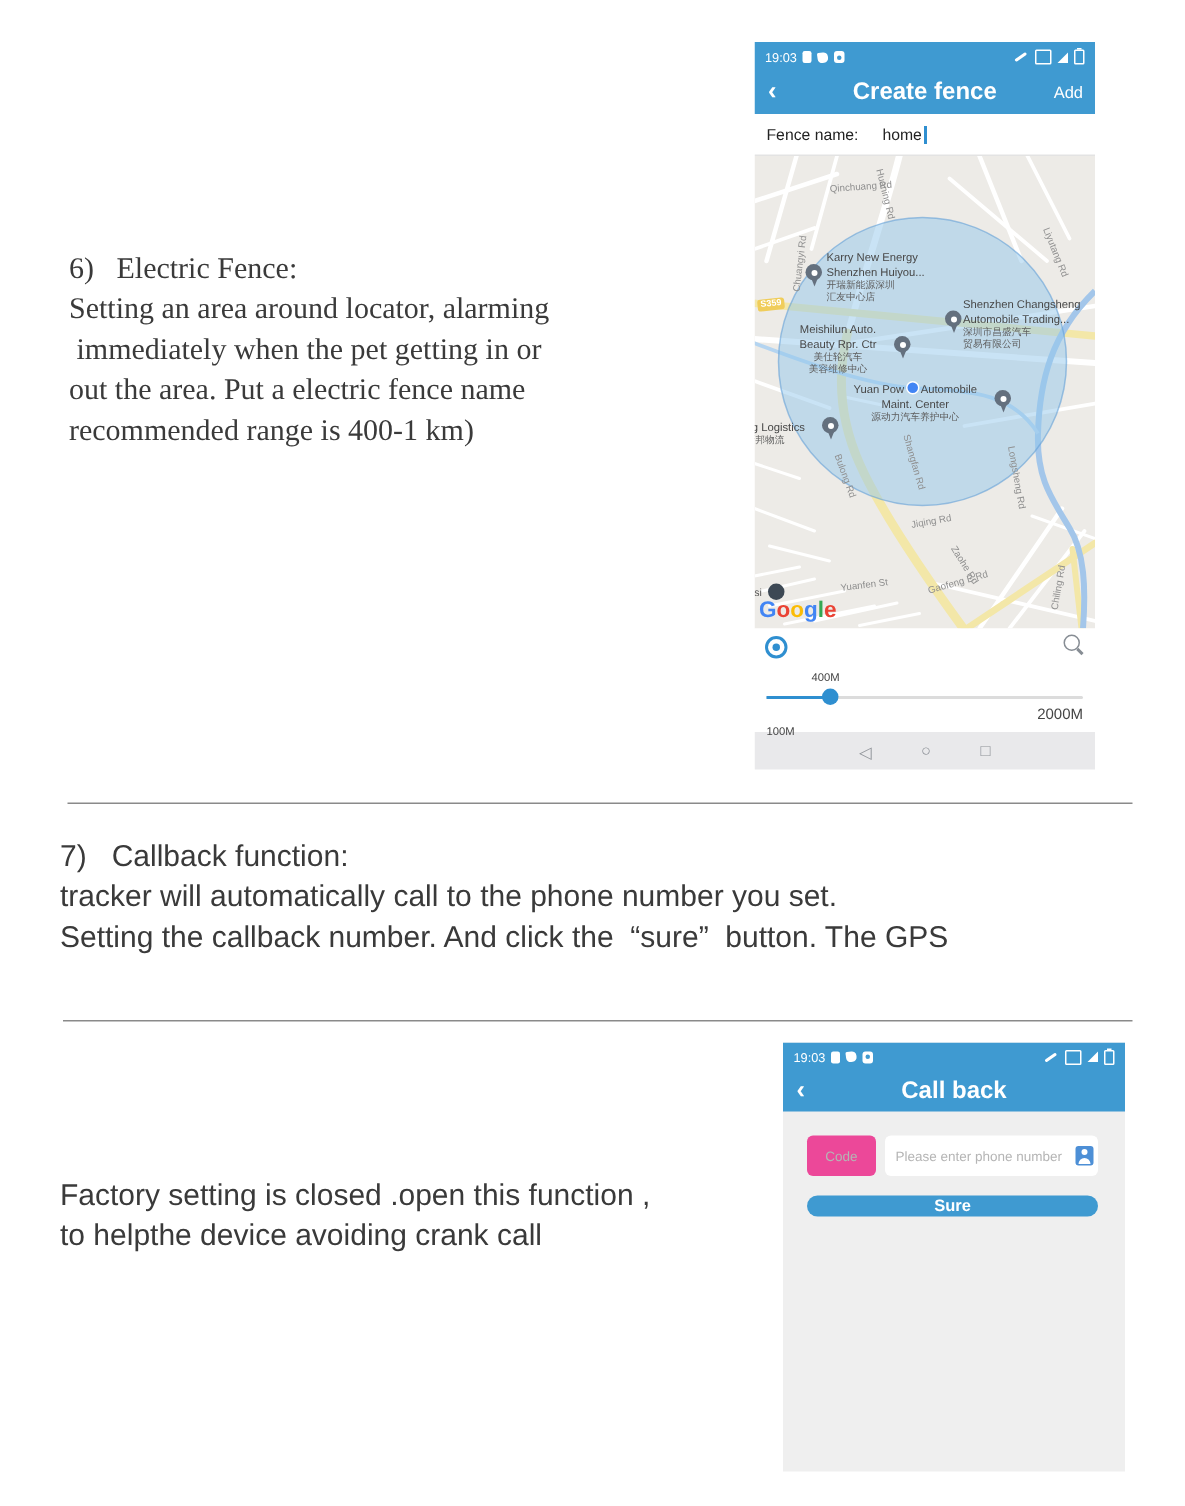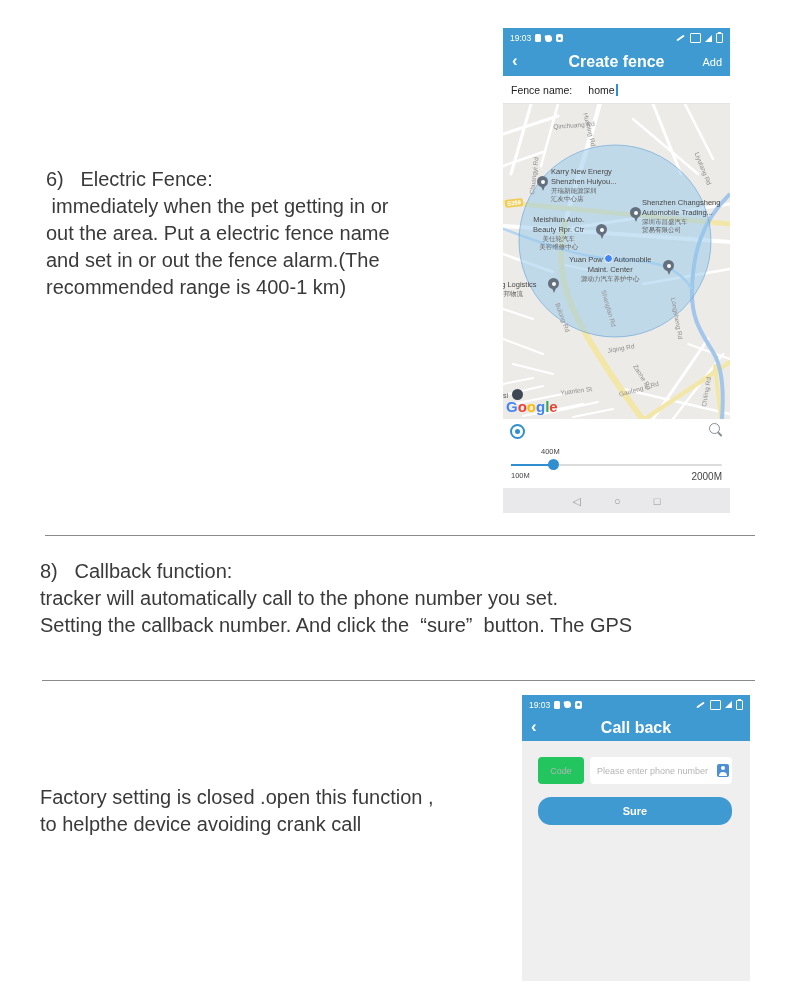--- a/index.html
+++ b/index.html
@@ -2,21 +2,21 @@
 <html><head>
 <meta charset="utf-8">
 <style>
   html,body{margin:0;padding:0;background:#fff;}
   .page{position:relative;width:790px;height:1004px;background:#ffffff;overflow:hidden;
         font-family:"Liberation Sans",sans-serif;}
 
   
   .docblock{position:absolute;color:#3a3a3a;font-size:20px;line-height:27px;}
   .docline{white-space:pre;}
-  .blk-s6{left:46px;top:166px;}
+  .blk-s6{left:46px;top:166px;font-family:Liberation Serif, serif;}
   .blk-s7{left:40px;top:558px;}
   .blk-s8{left:40px;top:784px;}
   .divider{position:absolute;height:1px;background:#8a8a8a;}
   .div-1{left:45px;top:535px;width:710px;}
   .div-2{left:42px;top:680px;width:713px;}
 
   
   .phone{position:absolute;background:#fff;overflow:hidden;}
   .phone1{left:503px;top:28px;width:227px;height:485px;}
   .phone2{left:522px;top:695px;width:228px;height:286px;background:#efefef;}
@@ -96,57 +96,57 @@
   .ctrl{height:24px;background:#fff;position:relative;}
   .loc-icon{position:absolute;left:7px;top:5px;width:11px;height:11px;border:2px solid #2f8fd0;border-radius:50%;}
   .loc-icon::after{content:"";position:absolute;left:3px;top:3px;width:5px;height:5px;background:#2f8fd0;border-radius:50%;}
   .search-icon{position:absolute;right:10px;top:4px;width:9px;height:9px;border:1.5px solid #878d94;border-radius:50%;}
   .search-icon::after{content:"";position:absolute;left:9px;top:8px;width:1.5px;height:5px;background:#878d94;transform:rotate(-45deg);}
   .sliderbox{height:45px;background:#fff;position:relative;}
   .slider-val{position:absolute;left:38px;top:4px;font-size:7.5px;color:#444;}
   .track{position:absolute;left:8px;width:211px;top:21px;height:2px;background:#dcdcdc;border-radius:1px;}
   .track-fill{position:absolute;left:8px;top:21px;width:43px;height:2px;background:#2f8fd0;}
   .thumb{position:absolute;left:45px;top:16px;width:11px;height:11px;background:#2f8fd0;border-radius:50%;}
-  .smin{position:absolute;left:8px;top:28px;font-size:7.5px;color:#444;}
+  .smin{position:absolute;left:8px;top:40px;font-size:7.5px;color:#444;}
   .smax{position:absolute;right:8px;top:28px;font-size:10px;color:#444;}
   .navbar{height:26px;background:#e9e9eb;display:flex;align-items:center;justify-content:center;
           gap:33px;color:#8f9399;font-size:11px;}
   .navbar span{cursor:default;}
 
   
-  .code-input{position:absolute;left:16px;top:62px;width:46px;height:27px;background:#22c55e;border:none;
+  .code-input{position:absolute;left:16px;top:62px;width:46px;height:27px;background:#ec4899;border:none;
               border-radius:4px;text-align:center;font-size:9px;color:#333;box-sizing:border-box;
               font-family:"Liberation Sans",sans-serif;}
   .phone-input{position:absolute;left:68px;top:62px;width:142px;height:27px;background:#fff;border:none;
                border-radius:4px;padding:0 18px 0 7px;font-size:9px;color:#333;box-sizing:border-box;
                font-family:"Liberation Sans",sans-serif;}
   .code-input::placeholder,.phone-input::placeholder{color:#b5b5b5;}
   .contact-icon{position:absolute;left:195px;top:69px;width:12px;height:13px;background:#4d8fd6;border-radius:2px;}
   .contact-icon::before{content:"";position:absolute;left:4px;top:2px;width:4px;height:4px;background:#fff;border-radius:50%;}
   .contact-icon::after{content:"";position:absolute;left:2px;top:7.5px;width:8px;height:4px;background:#fff;border-radius:4px 4px 0 0;}
-  .sure-btn{position:absolute;left:16px;top:102px;width:194px;height:28px;background:#3F9AD1;border:none;
+  .sure-btn{position:absolute;left:16px;top:102px;width:194px;height:14px;background:#3F9AD1;border:none;
             border-radius:13px;color:#fff;font-size:11px;font-weight:bold;font-family:"Liberation Sans",sans-serif;}
 </style>
 </head>
 <body>
 
 <div class="page">
 
   <div class="docblock blk-s6">
     <div class="docline">6)   Electric Fence:</div>
+    <div class="docline">Setting an area around locator, alarming</div>
     <div class="docline"> immediately when the pet getting in or</div>
     <div class="docline">out the area. Put a electric fence name</div>
-    <div class="docline">and set in or out the fence alarm.(The</div>
     <div class="docline">recommended range is 400-1 km)</div>
   </div>
 
   <div class="divider div-1"></div>
 
   <div class="docblock blk-s7">
-    <div class="docline">8)   Callback function:</div>
+    <div class="docline">7)   Callback function:</div>
     <div class="docline">tracker will automatically call to the phone number you set.</div>
     <div class="docline">Setting the callback number. And click the  “sure”  button. The GPS</div>
   </div>
 
   <div class="divider div-2"></div>
 
   <div class="docblock blk-s8">
     <div class="docline">Factory setting is closed .open this function ,</div>
     <div class="docline">to helpthe device avoiding crank call</div>
   </div>

